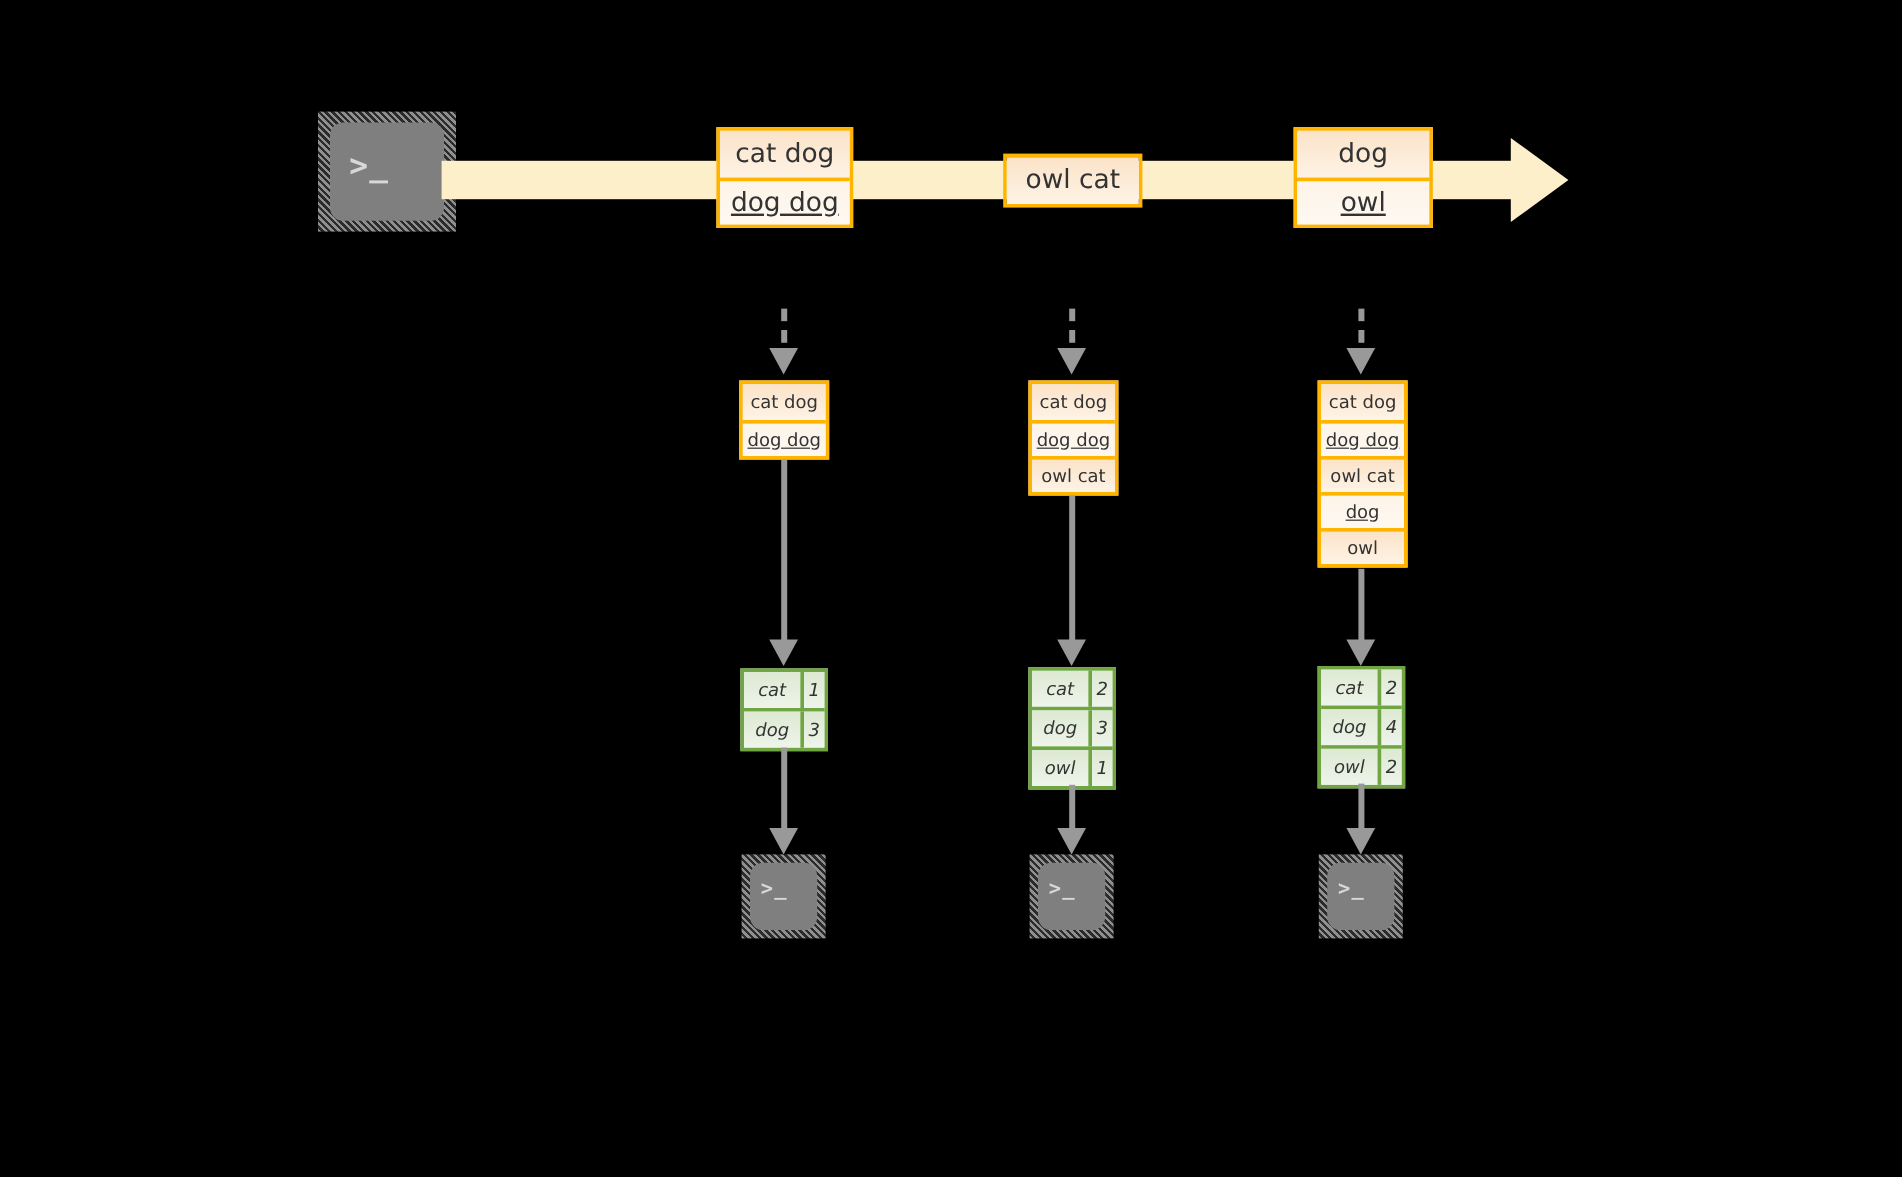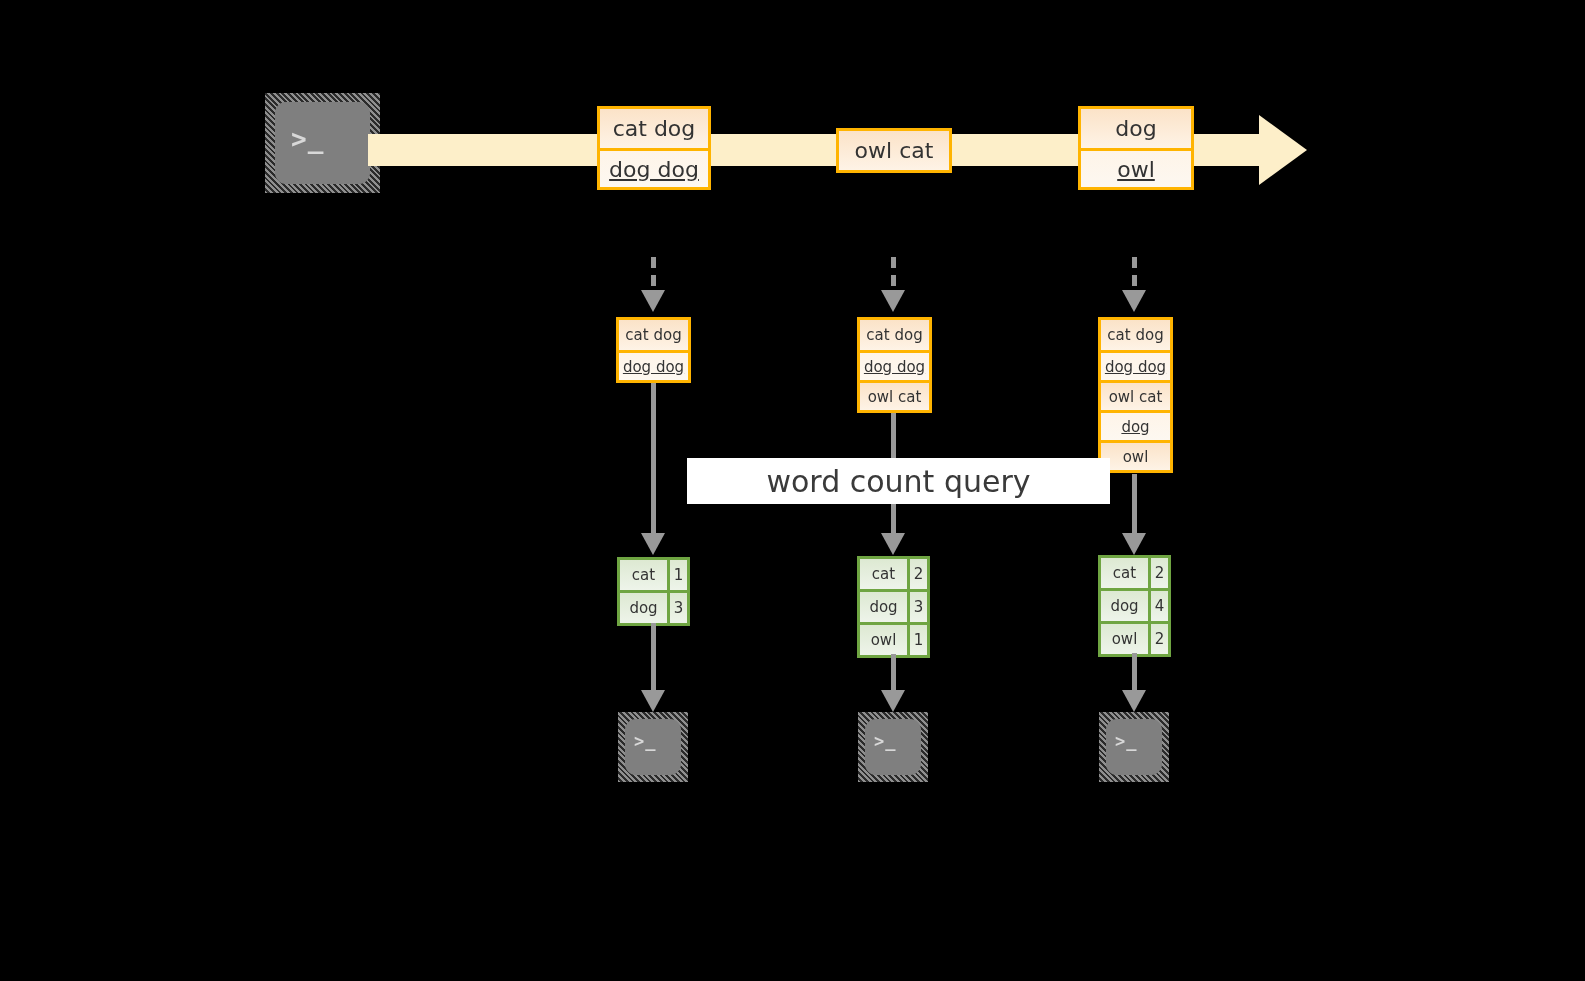--- a/index.html
+++ b/index.html
@@ -92,20 +92,21 @@
   }
   .tbl .trow + .trow { border-top: 3px solid #6FA542; }
   .tbl .tcell {
     box-sizing: border-box;
     display: flex;
     align-items: center;
     justify-content: center;
     font-size: 15px;
     color: #333333;
     background: linear-gradient(180deg, #DDE9D2 0%, #EEF4EA 100%);
+    font-style: italic;
   }
   .tbl .tcell.k { flex: 0 0 47px; }
   .tbl .tcell.v { flex: 1 1 auto; border-left: 3px solid #6FA542; }
 
   
   .vline {
     position: absolute;
     background: #999999;
     width: 5px;
   }
@@ -261,17 +262,14 @@
 
   <div class="vline" style="left:1132px; top:653px; height:45px;"></div>
   <div class="vhead" style="left:1122px; top:690px;"></div>
 
   <div class="term" style="left:1099px; top:712px; width:70px; height:70px;">
     <div class="inner" style="left:7px; top:7px; right:7px; bottom:7px;">
       <span class="glyph" style="left:9px; top:14px; font-size:17px;">&gt;_</span>
     </div>
   </div>
 
-  <div class="qlabel" style="left:687px; top:458px; width:423px; height:46px; font-size:30px;">
-    <span>word count query</span>
-  </div>
 
 </div>
 
 </body></html>

